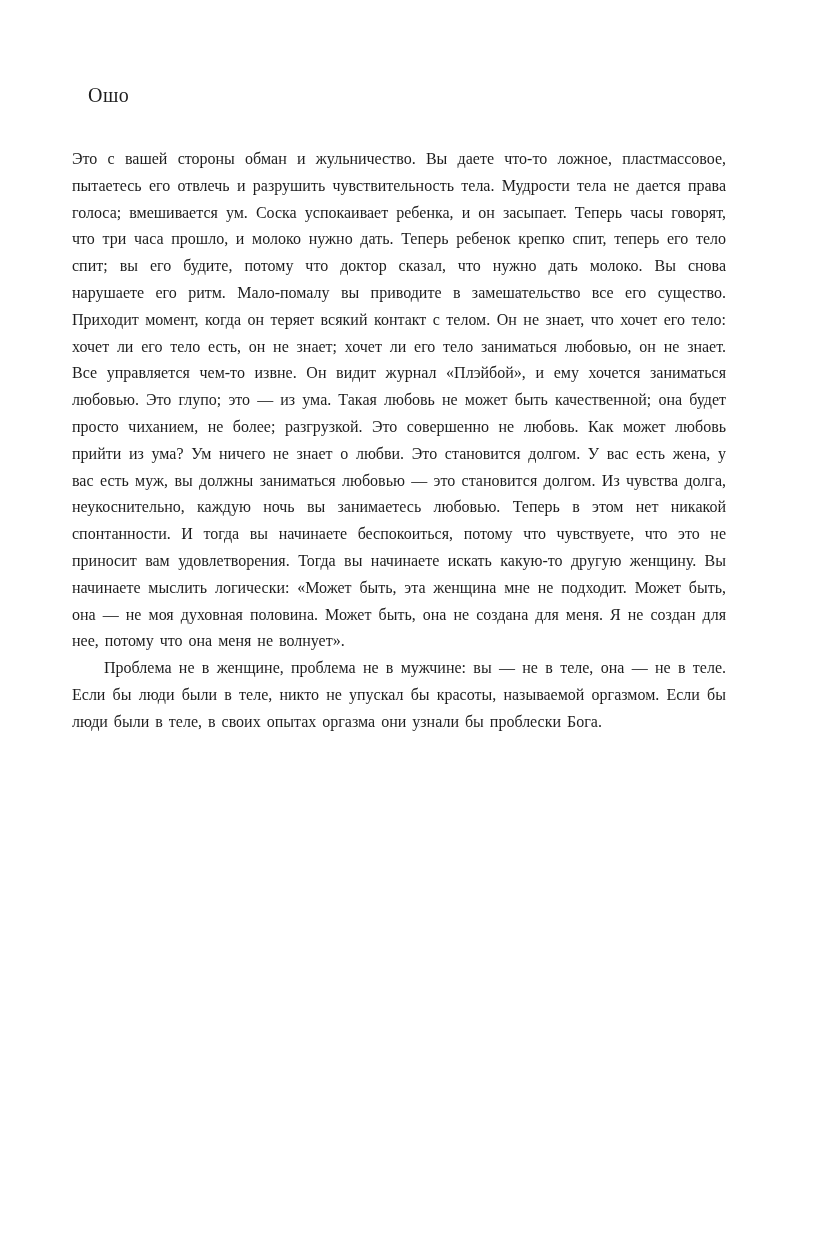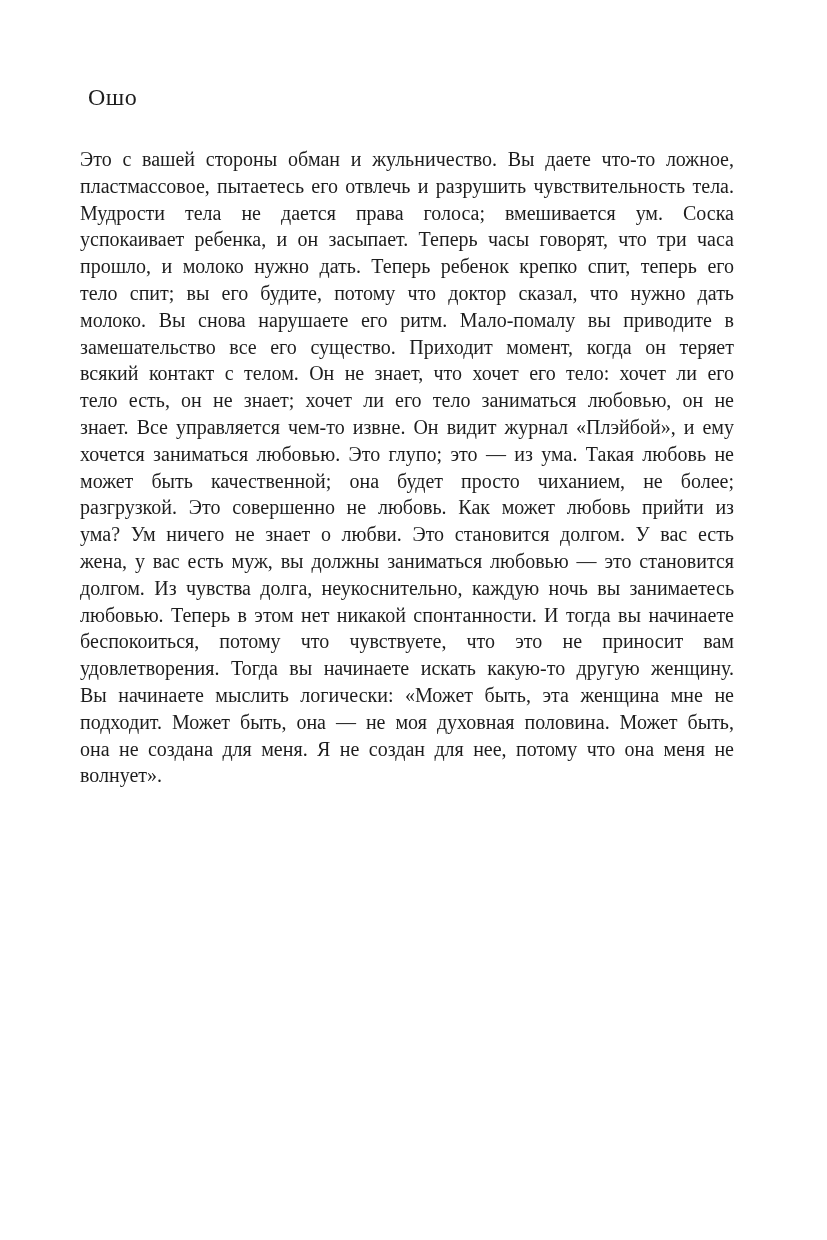--- a/index.html
+++ b/index.html
@@ -13,43 +13,44 @@
     height: 1240px;
     background: #ffffff;
     overflow: hidden;
     font-family: "Liberation Serif", "DejaVu Serif", serif;
     color: #1d1d1d;
   }
   .running-header {
     position: absolute;
     left: 88px;
     top: 84px;
-    font-size: 24px;
+    font-size: 20px;
     letter-spacing: 0.5px;
   }
   .body-text {
     position: absolute;
-    left: 80px;
+    left: 72px;
     top: 146px;
     width: 654px;
-    font-size: 20px;
+    font-size: 16px;
     line-height: 26.8px;
     text-align: justify;
     word-spacing: 2px;
   }
   .body-text p {
     margin: 0;
     padding: 0;
   }
   .body-text p.indent {
     text-indent: 32px;
   }
 </style>
 </head>
 <body>
 
 <div class="page">
   <div class="running-header">Ошо</div>
 
   <div class="body-text">
     <p>Это с вашей стороны обман и жульничество. Вы даете что-то ложное, пластмассовое, пытаетесь его отвлечь и разрушить чувствительность тела. Мудрости тела не дается права голоса; вмешивается ум. Соска успокаивает ребенка, и он засыпает. Теперь часы говорят, что три часа прошло, и молоко нужно дать. Теперь ребенок крепко спит, теперь его тело спит; вы его будите, потому что доктор сказал, что нужно дать молоко. Вы снова нарушаете его ритм. Мало-помалу вы приводите в замешательство все его существо. Приходит момент, когда он теряет всякий контакт с телом. Он не знает, что хочет его тело: хочет ли его тело есть, он не знает; хочет ли его тело заниматься любовью, он не знает. Все управляется чем-то извне. Он видит журнал «Плэйбой», и ему хочется заниматься любовью. Это глупо; это — из ума. Такая любовь не может быть качественной; она будет просто чиханием, не более; разгрузкой. Это совершенно не любовь. Как может любовь прийти из ума? Ум ничего не знает о любви. Это становится долгом. У вас есть жена, у вас есть муж, вы должны заниматься любовью — это становится долгом. Из чувства долга, неукоснительно, каждую ночь вы занимаетесь любовью. Теперь в этом нет никакой спонтанности. И тогда вы начинаете беспокоиться, потому что чувствуете, что это не приносит вам удовлетворения. Тогда вы начинаете искать какую-то другую женщину. Вы начинаете мыслить логически: «Может быть, эта женщина мне не подходит. Может быть, она — не моя духовная половина. Может быть, она не создана для меня. Я не создан для нее, потому что она меня не волнует».</p>
+    <p class="indent">Проблема не в женщине, проблема не в мужчине: вы — не в теле, она — не в теле. Если бы люди были в теле, никто не упускал бы красоты, называемой оргазмом. Если бы люди были в теле, в своих опытах оргазма они узнали бы проблески Бога.</p>
   </div>
 </div>
 
 </body></html>

